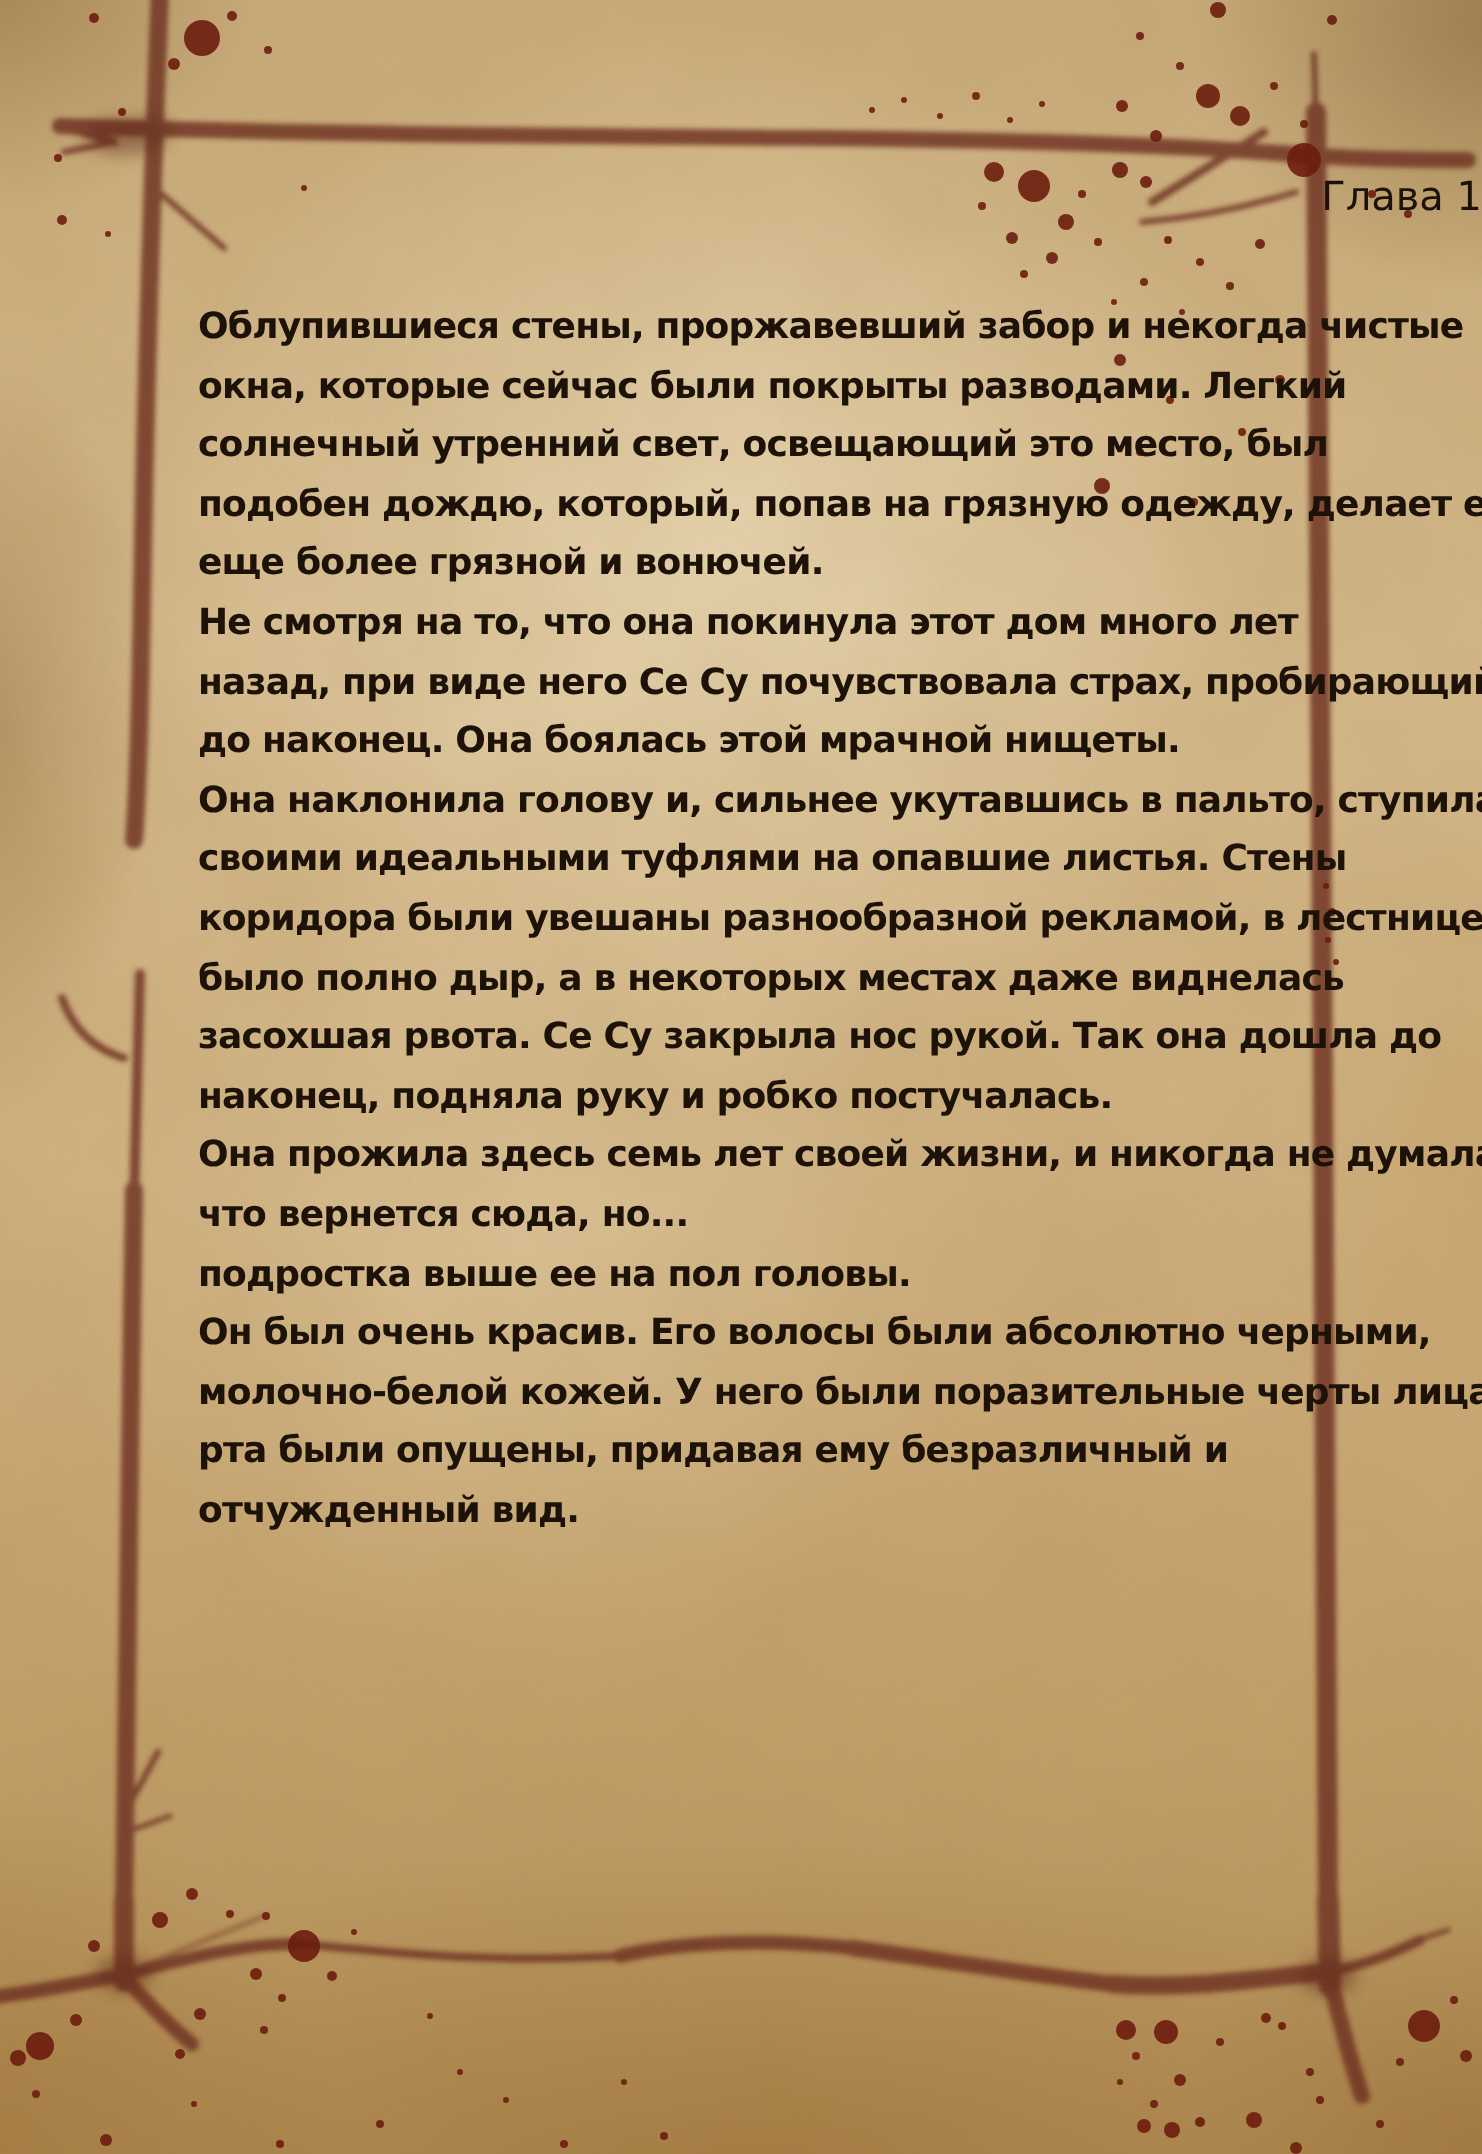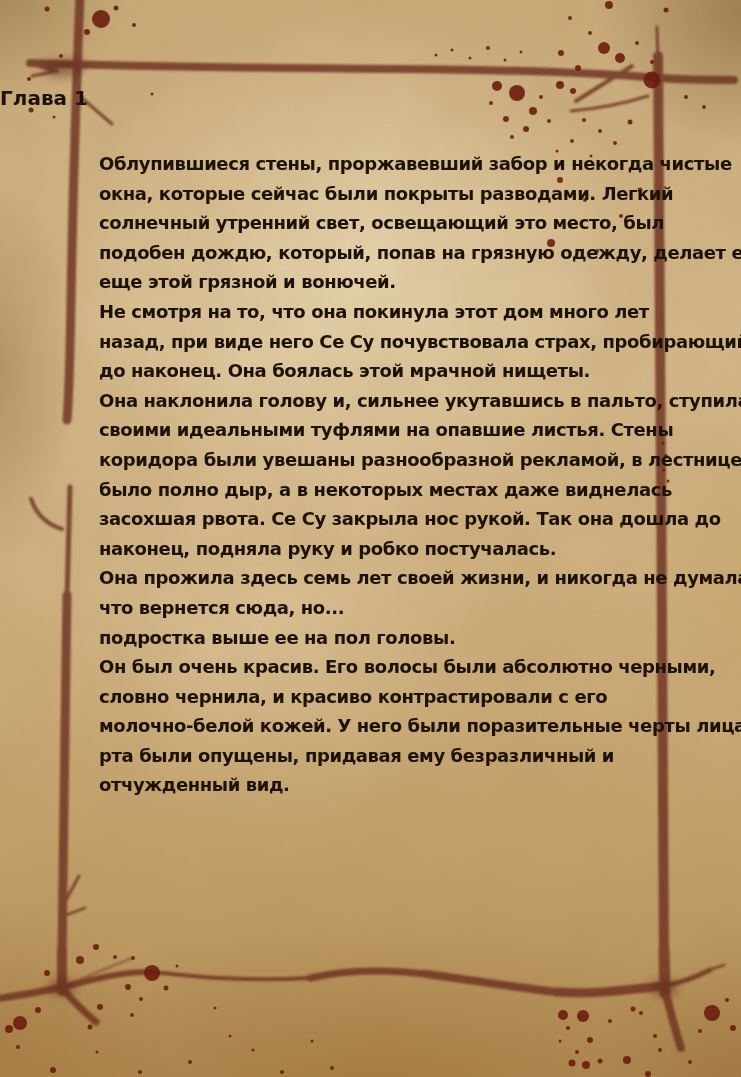--- a/index.html
+++ b/index.html
@@ -17,22 +17,22 @@
       radial-gradient(ellipse 26% 16% at -1% -1%, rgba(118,84,40,0.45), rgba(118,84,40,0) 70%),
       radial-gradient(ellipse 36% 24% at -2% 100%, rgba(151,106,46,0.55), rgba(151,106,46,0) 70%),
       radial-gradient(ellipse 32% 22% at 101% 101%, rgba(140,96,40,0.5), rgba(140,96,40,0) 70%),
       radial-gradient(ellipse 16% 26% at -1% 34%, rgba(124,86,40,0.4), rgba(124,86,40,0) 70%),
       radial-gradient(ellipse 20% 22% at 101% 54%, rgba(196,156,90,0.35), rgba(196,156,90,0) 70%),
       linear-gradient(180deg,#ccae7e 0%,#d7bc8f 30%,#d2b384 55%,#c4a16b 80%,#b6905a 100%);
   }
   .overlay{position:absolute;left:0;top:0;pointer-events:none;}
   .title{
     position:absolute;left:0;right:0;top:86px;
-    text-align:left;
-    font-size:20px;font-weight:bold;
+    text-align:right;
+    font-size:20px;font-weight:normal;
     color:#1c1208;letter-spacing:0px;
   }
   .text{
     position:absolute;left:99px;top:153px;width:578px;
     color:#1c1208;font-size:18px;font-weight:bold;
     letter-spacing:-0.4px;
   }
   .ln{height:29.6px;white-space:nowrap;}
 </style>
 </head>
@@ -219,33 +219,32 @@
     </g>
   </svg>
 
   <div class="title">Глава 1</div>
 
   <div class="text">
     <div class="ln">Облупившиеся стены, проржавевший забор и некогда чистые</div>
     <div class="ln">окна, которые сейчас были покрыты разводами. Легкий</div>
     <div class="ln">солнечный утренний свет, освещающий это место, был</div>
     <div class="ln">подобен дождю, который, попав на грязную одежду, делает ее</div>
-    <div class="ln">еще этой грязной и вонючей.</div>
+    <div class="ln">еще более грязной и вонючей.</div>
     <div class="ln">Не смотря на то, что она покинула этот дом много лет</div>
     <div class="ln">назад, при виде него Се Су почувствовала страх, пробирающий</div>
     <div class="ln">до наконец. Она боялась этой мрачной нищеты.</div>
     <div class="ln">Она наклонила голову и, сильнее укутавшись в пальто, ступила</div>
     <div class="ln">своими идеальными туфлями на опавшие листья. Стены</div>
     <div class="ln">коридора были увешаны разнообразной рекламой, в лестнице</div>
     <div class="ln">было полно дыр, а в некоторых местах даже виднелась</div>
     <div class="ln">засохшая рвота. Се Су закрыла нос рукой. Так она дошла до</div>
     <div class="ln">наконец, подняла руку и робко постучалась.</div>
     <div class="ln">Она прожила здесь семь лет своей жизни, и никогда не думала,</div>
     <div class="ln">что вернется сюда, но...</div>
     <div class="ln">подростка выше ее на пол головы.</div>
     <div class="ln">Он был очень красив. Его волосы были абсолютно черными,</div>
-    <div class="ln">словно чернила, и красиво контрастировали с его</div>
     <div class="ln">молочно-белой кожей. У него были поразительные черты лица:</div>
     <div class="ln">рта были опущены, придавая ему безразличный и</div>
     <div class="ln">отчужденный вид.</div>
   </div>
 
 </div>
 
 </body></html>

